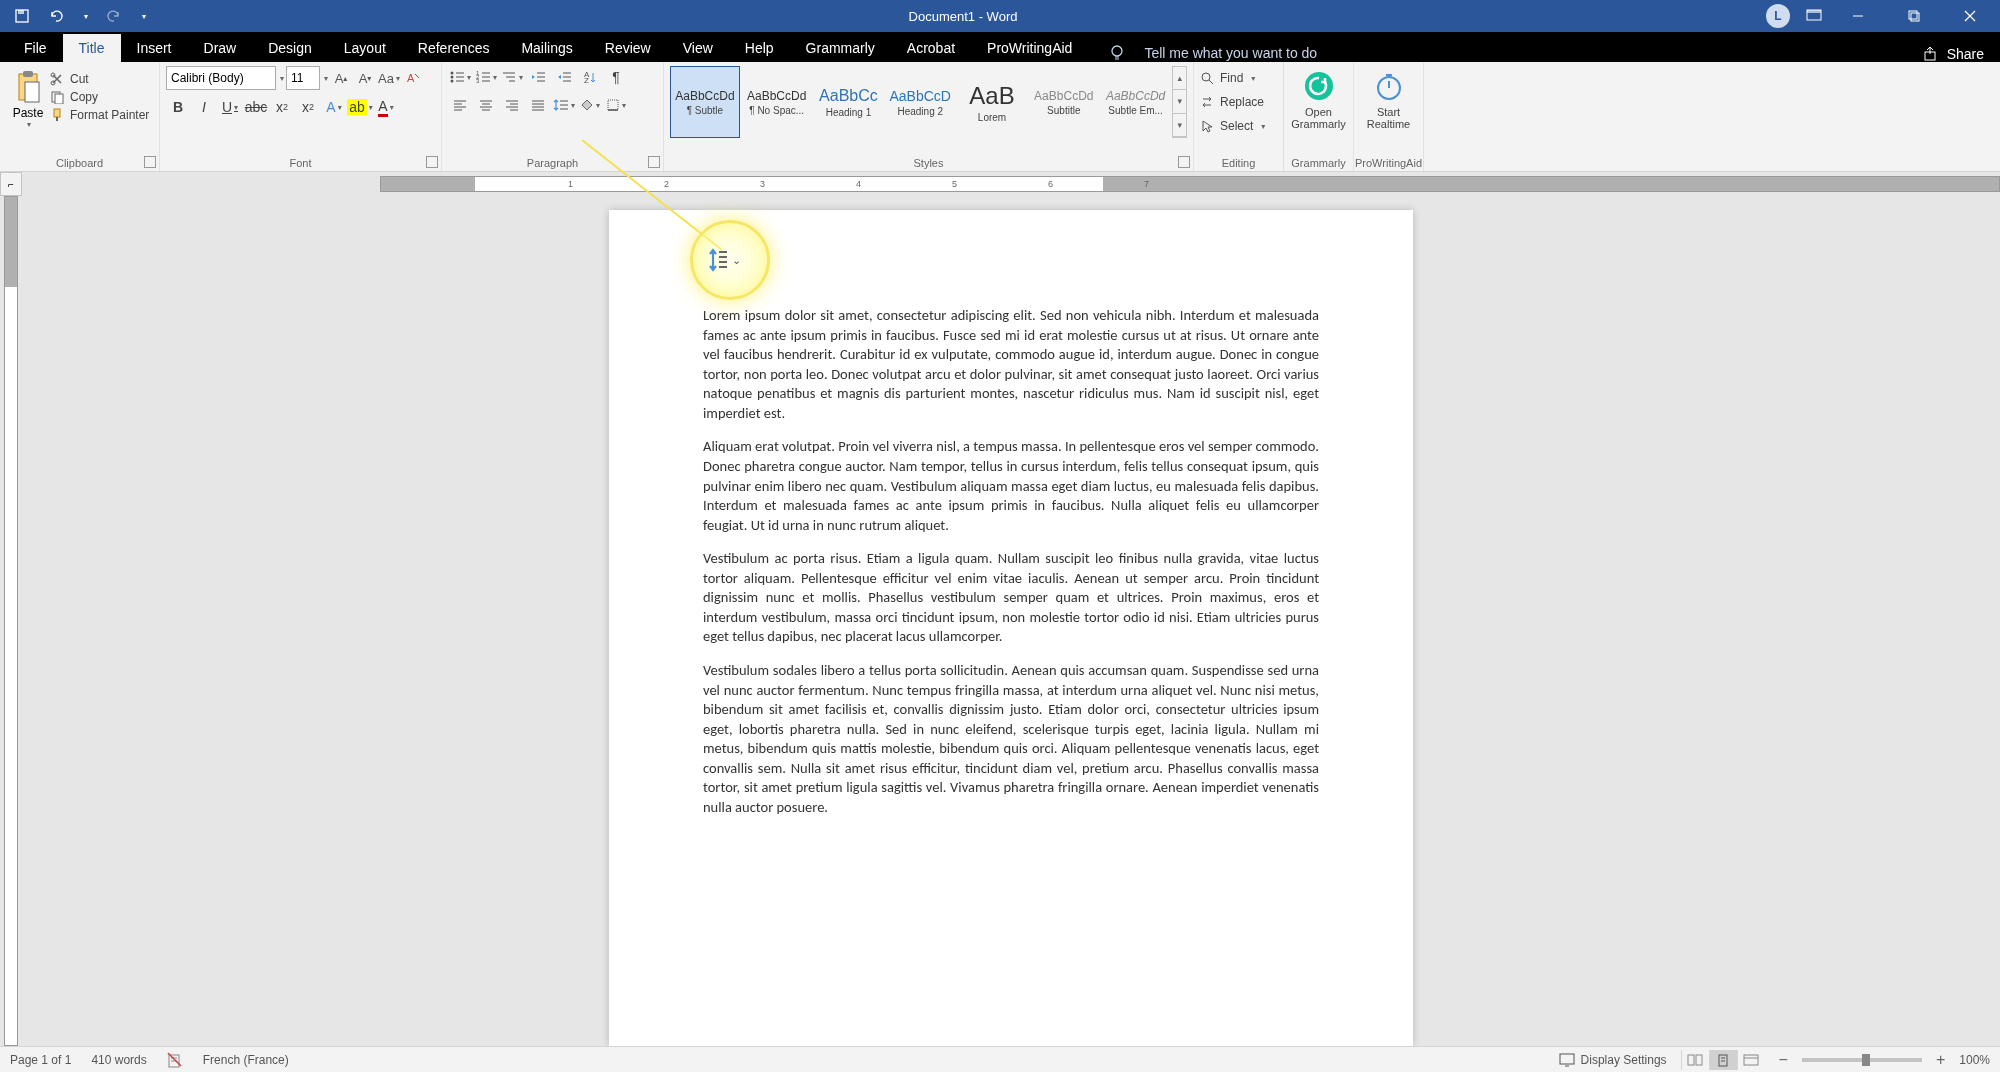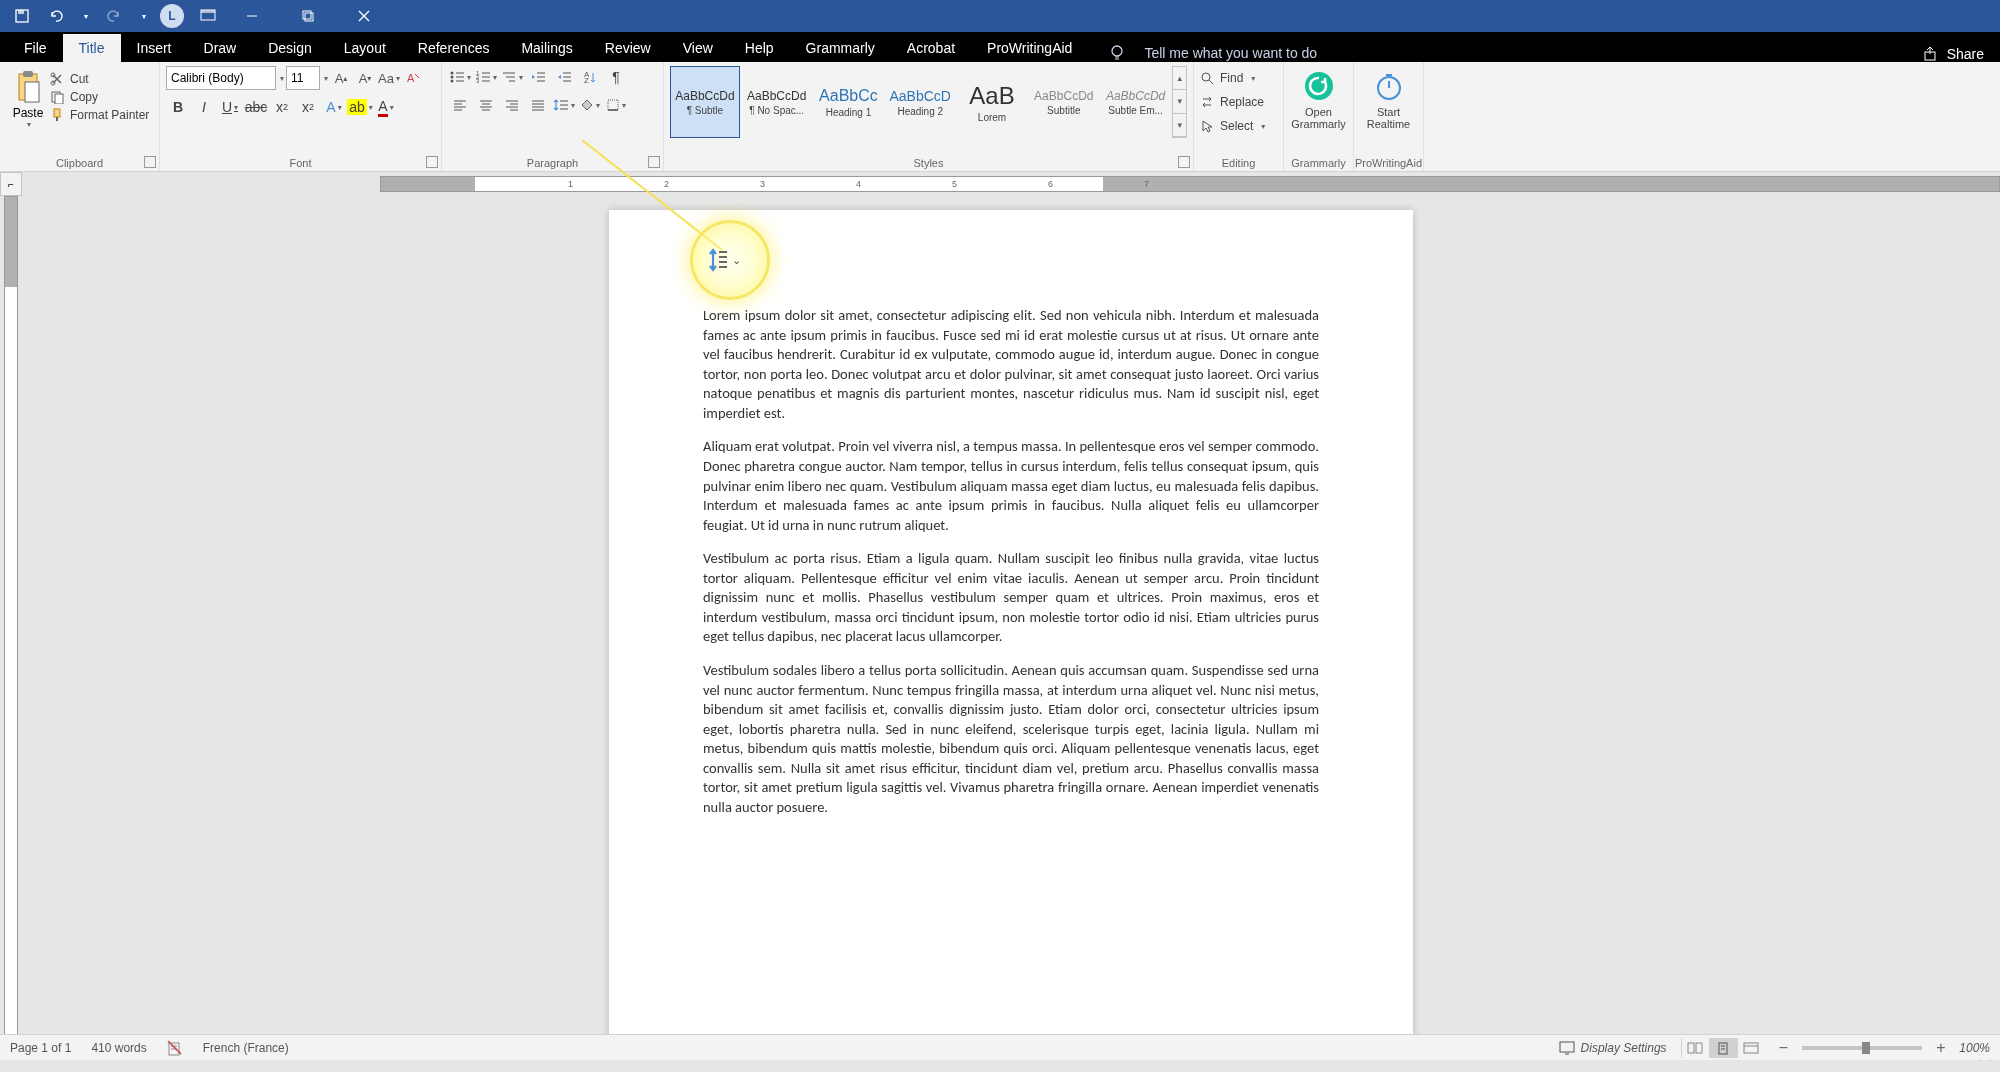--- a/index.html
+++ b/index.html
@@ -80,22 +80,22 @@
 .page-container { flex: 1; display: flex; justify-content: center; padding-top: 14px; overflow: hidden; }
 .page { width: 804px; background: white; box-shadow: 0 0 8px rgba(0,0,0,0.2); padding: 96px 94px 40px 94px; position: relative; }
 .para { font-family: Calibri, sans-serif; font-size: 14.5px; color: #333; text-align: justify; line-height: 1.35; margin-bottom: 14px; }
 
 
 .magnifier { position: absolute; top: 220px; left: 690px; width: 80px; height: 80px; border-radius: 50%; border: 3px solid #f5e663; background: radial-gradient(circle, rgba(255,255,200,0.3), rgba(255,255,150,0.6)); z-index: 100; display: flex; align-items: center; justify-content: center; box-shadow: 0 0 20px rgba(255,240,100,0.9), inset 0 0 20px rgba(255,240,100,0.5); }
 .magnifier-icon { width: 44px; height: 30px; display: flex; align-items: center; gap: 4px; }
 .callout-line { position: absolute; top: 140px; left: 582px; width: 160px; height: 120px; z-index: 99; pointer-events: none; }
 
 
-.statusbar { position: absolute; bottom: 12px; left: 0; right: 0; height: 26px; background: #f3f3f3; display: flex; align-items: center; font-size: 12px; color: #555; padding: 0 10px; gap: 20px; border-top: 1px solid #d4d4d4; }
-.status-right { margin-left: auto; display: flex; align-items: center; gap: 14px; font-style: italic; }
+.statusbar { position: absolute; bottom: 0; left: 0; right: 0; height: 26px; background: #f3f3f3; display: flex; align-items: center; font-size: 12px; color: #555; padding: 0 10px; gap: 20px; border-top: 1px solid #d4d4d4; }
+.status-right { margin-left: auto; display: flex; align-items: center; gap: 14px; }
 .view-btns { display: flex; gap: 0; }
 .view-btn { width: 28px; height: 20px; display: flex; align-items: center; justify-content: center; border-left: 1px solid #d4d4d4; }
 .view-btn.active { background: #d0d0d0; }
 .zoom-slider { width: 120px; height: 4px; background: #c4c4c4; position: relative; }
 .zoom-thumb { position: absolute; left: 50%; top: -4px; width: 8px; height: 12px; background: #888; }
 
 svg { display: block; }
 .dd-arrow { font-size: 8px; color: #666; margin-left: 2px; }
 </style>
 </head>
@@ -117,20 +117,21 @@
       </span>
     <span class="dd-arrow" style="color:white">▾</span>
     <span style="opacity:0.5">
         <svg width="16" height="16" viewBox="0 0 16 16">
           <path d="M12 8 A5 5 0 1 0 8 13" fill="none" stroke="white" stroke-width="1.3"></path>
           <path d="M12 4 L12 8 L8 8" fill="none" stroke="white" stroke-width="1.3"></path>
         </svg>
       </span>
     <span class="dd-arrow" style="color:white">▾</span>
   </div>
+  <div class="title-center">Document1  -  Word</div>
   <div class="title-right">
     <div class="avatar-circle">L</div>
     <span>
         <svg width="16" height="14" viewBox="0 0 16 14">
           <rect x="1" y="1" width="14" height="10" fill="none" stroke="white"></rect>
           <rect x="1" y="1" width="14" height="3" fill="white" opacity="0.6"></rect>
         </svg>
       </span>
     <div class="win-btn">
         <svg width="12" height="12">

